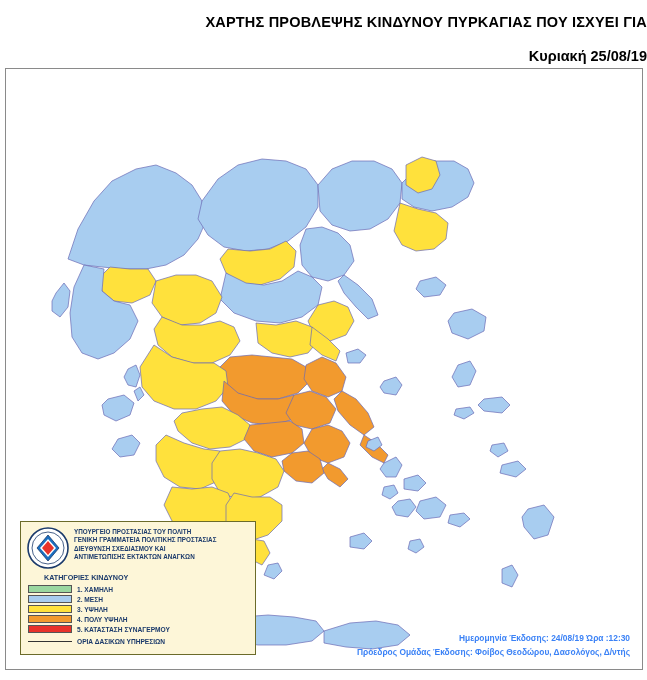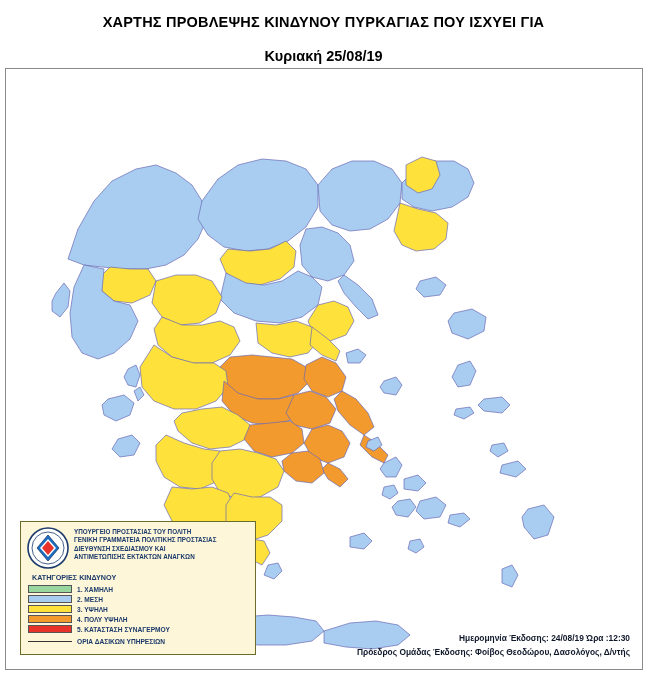--- a/index.html
+++ b/index.html
@@ -18,21 +18,21 @@
   #page {
     position: relative;
     width: 647px;
     height: 680px;
   }
   .title-block {
     position: absolute;
     top: 12px;
     left: 0;
     width: 647px;
-    text-align: center;
+    text-align: right;
   }
   .title-line1 {
     font-size: 14.5px;
     font-weight: bold;
     letter-spacing: 0.2px;
     line-height: 20px;
     white-space: nowrap;
   }
   .title-line2 {
     font-size: 14.5px;
@@ -83,21 +83,21 @@
     font-weight: bold;
     color: #1b3a6b;
     line-height: 8.4px;
     padding-top: 2px;
   }
   .legend-cat-title {
     font-size: 7.2px;
     font-weight: bold;
     color: #1b3a6b;
     margin-top: 3px;
-    margin-left: 6px;
+    margin-left: 18px;
   }
   .legend-rows {
     margin-top: 2px;
     margin-left: 2px;
   }
   .legend-row {
     display: flex;
     align-items: center;
     height: 10px;
   }
@@ -125,21 +125,21 @@
     height: 0;
     border-top: 1.4px solid #333333;
     margin-right: 5px;
   }
   
   .footer-info {
     position: absolute;
     right: 12px;
     bottom: 10px;
     text-align: right;
-    color: #0f172a;
+    color: #3b82f6;
   }
   .footer-line {
     font-size: 8.4px;
     font-weight: bold;
     line-height: 14px;
     white-space: nowrap;
   }
 </style>
 </head>
 <body>

